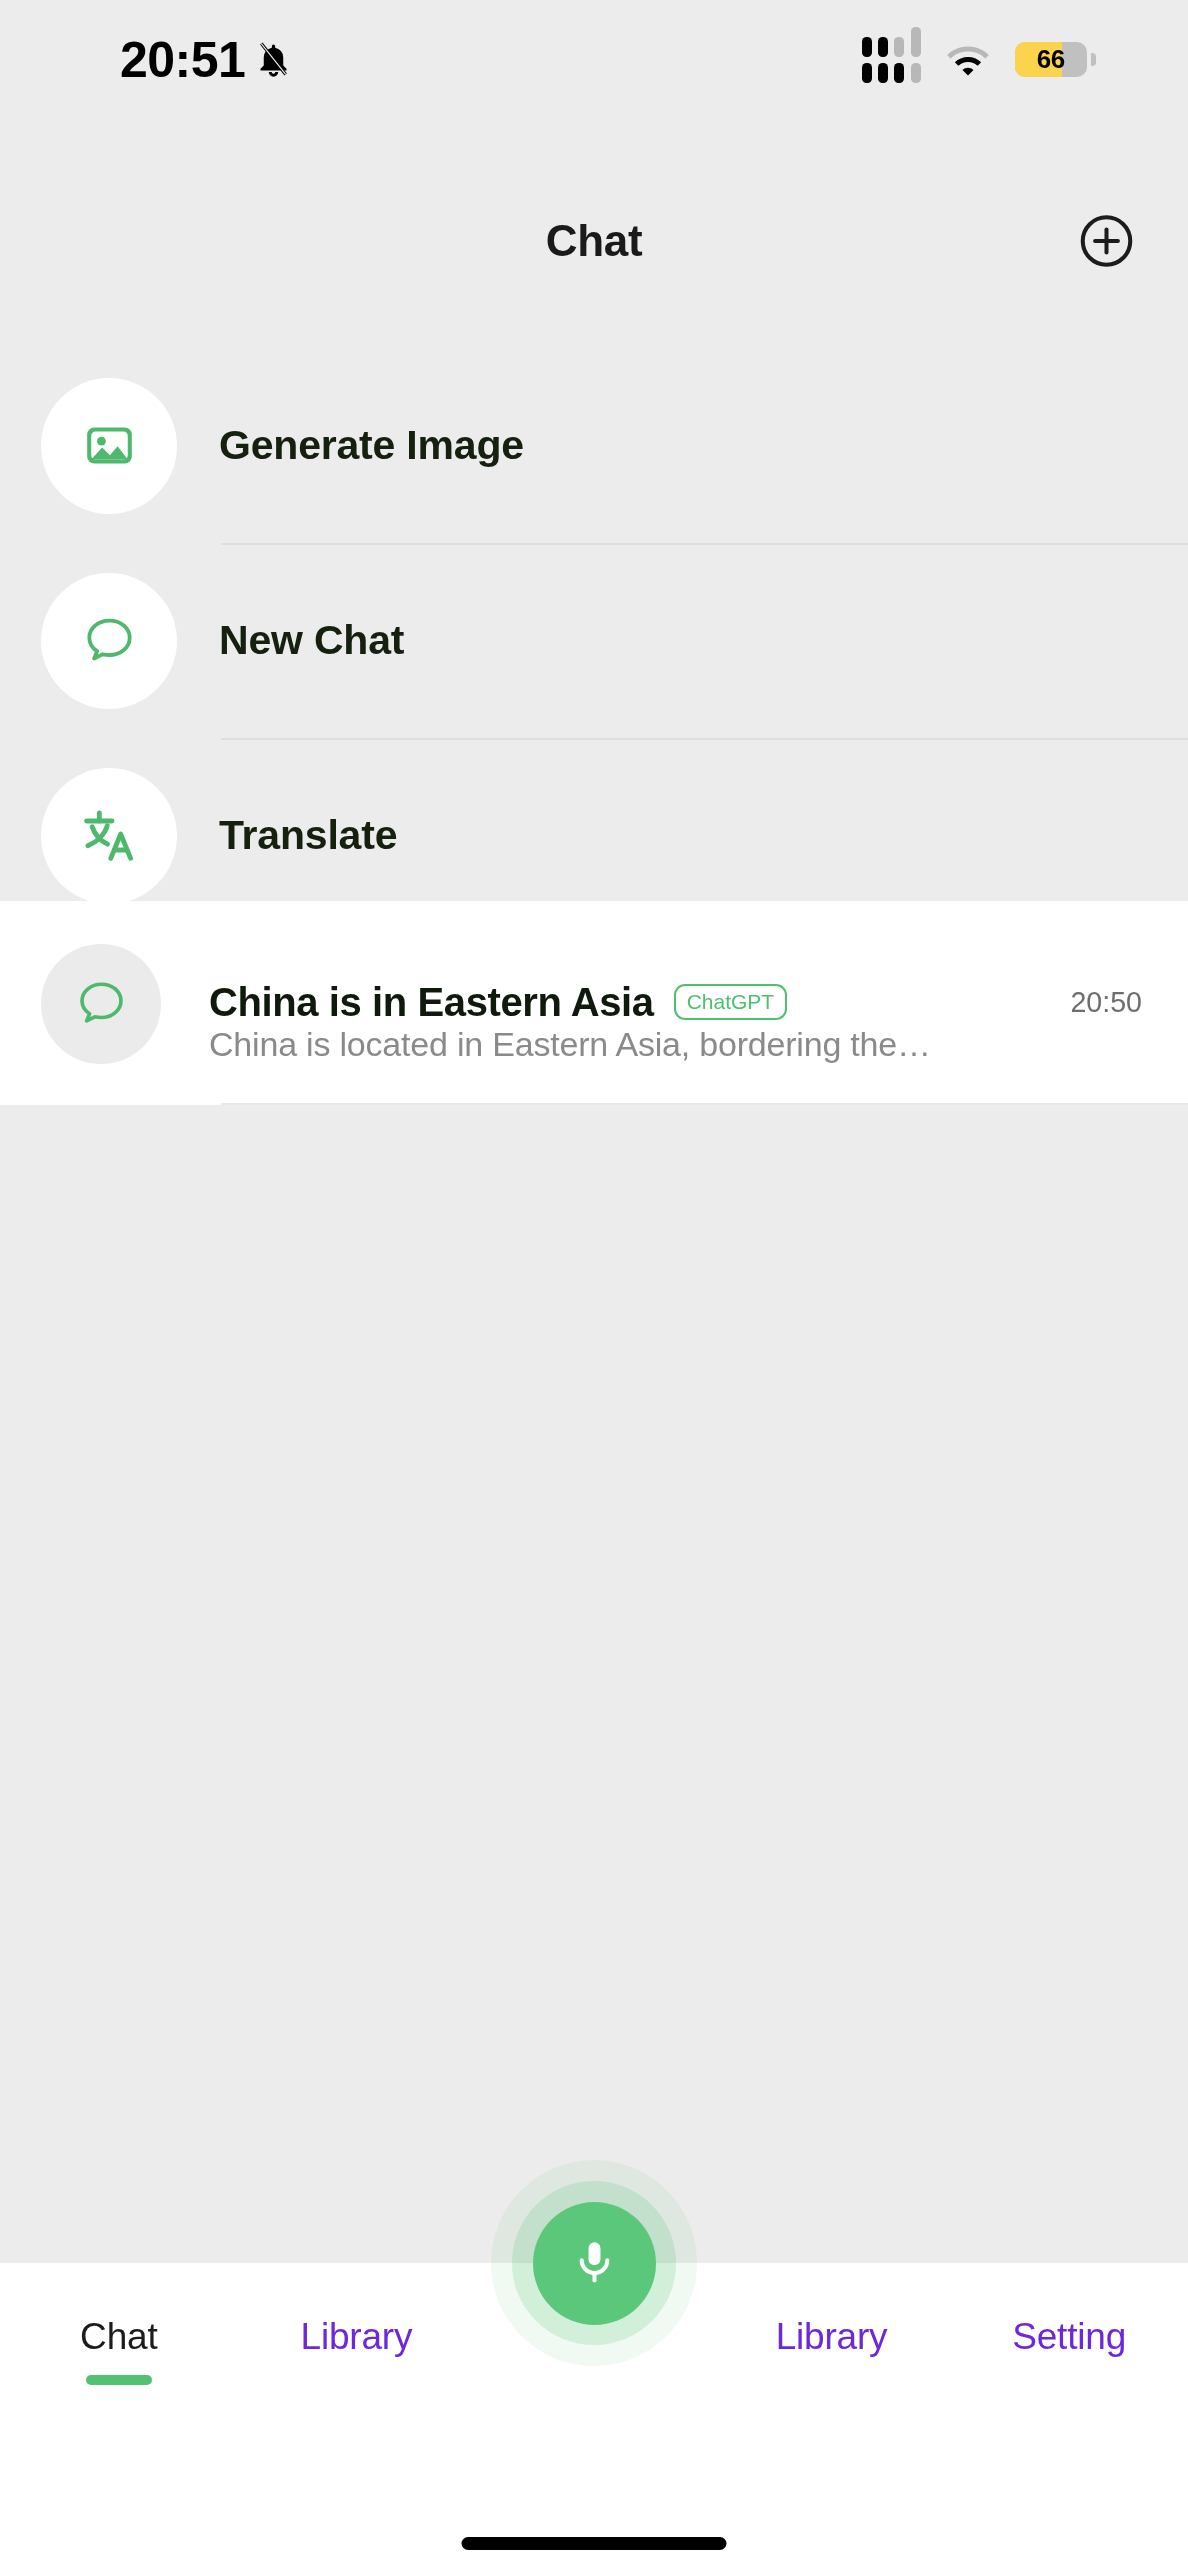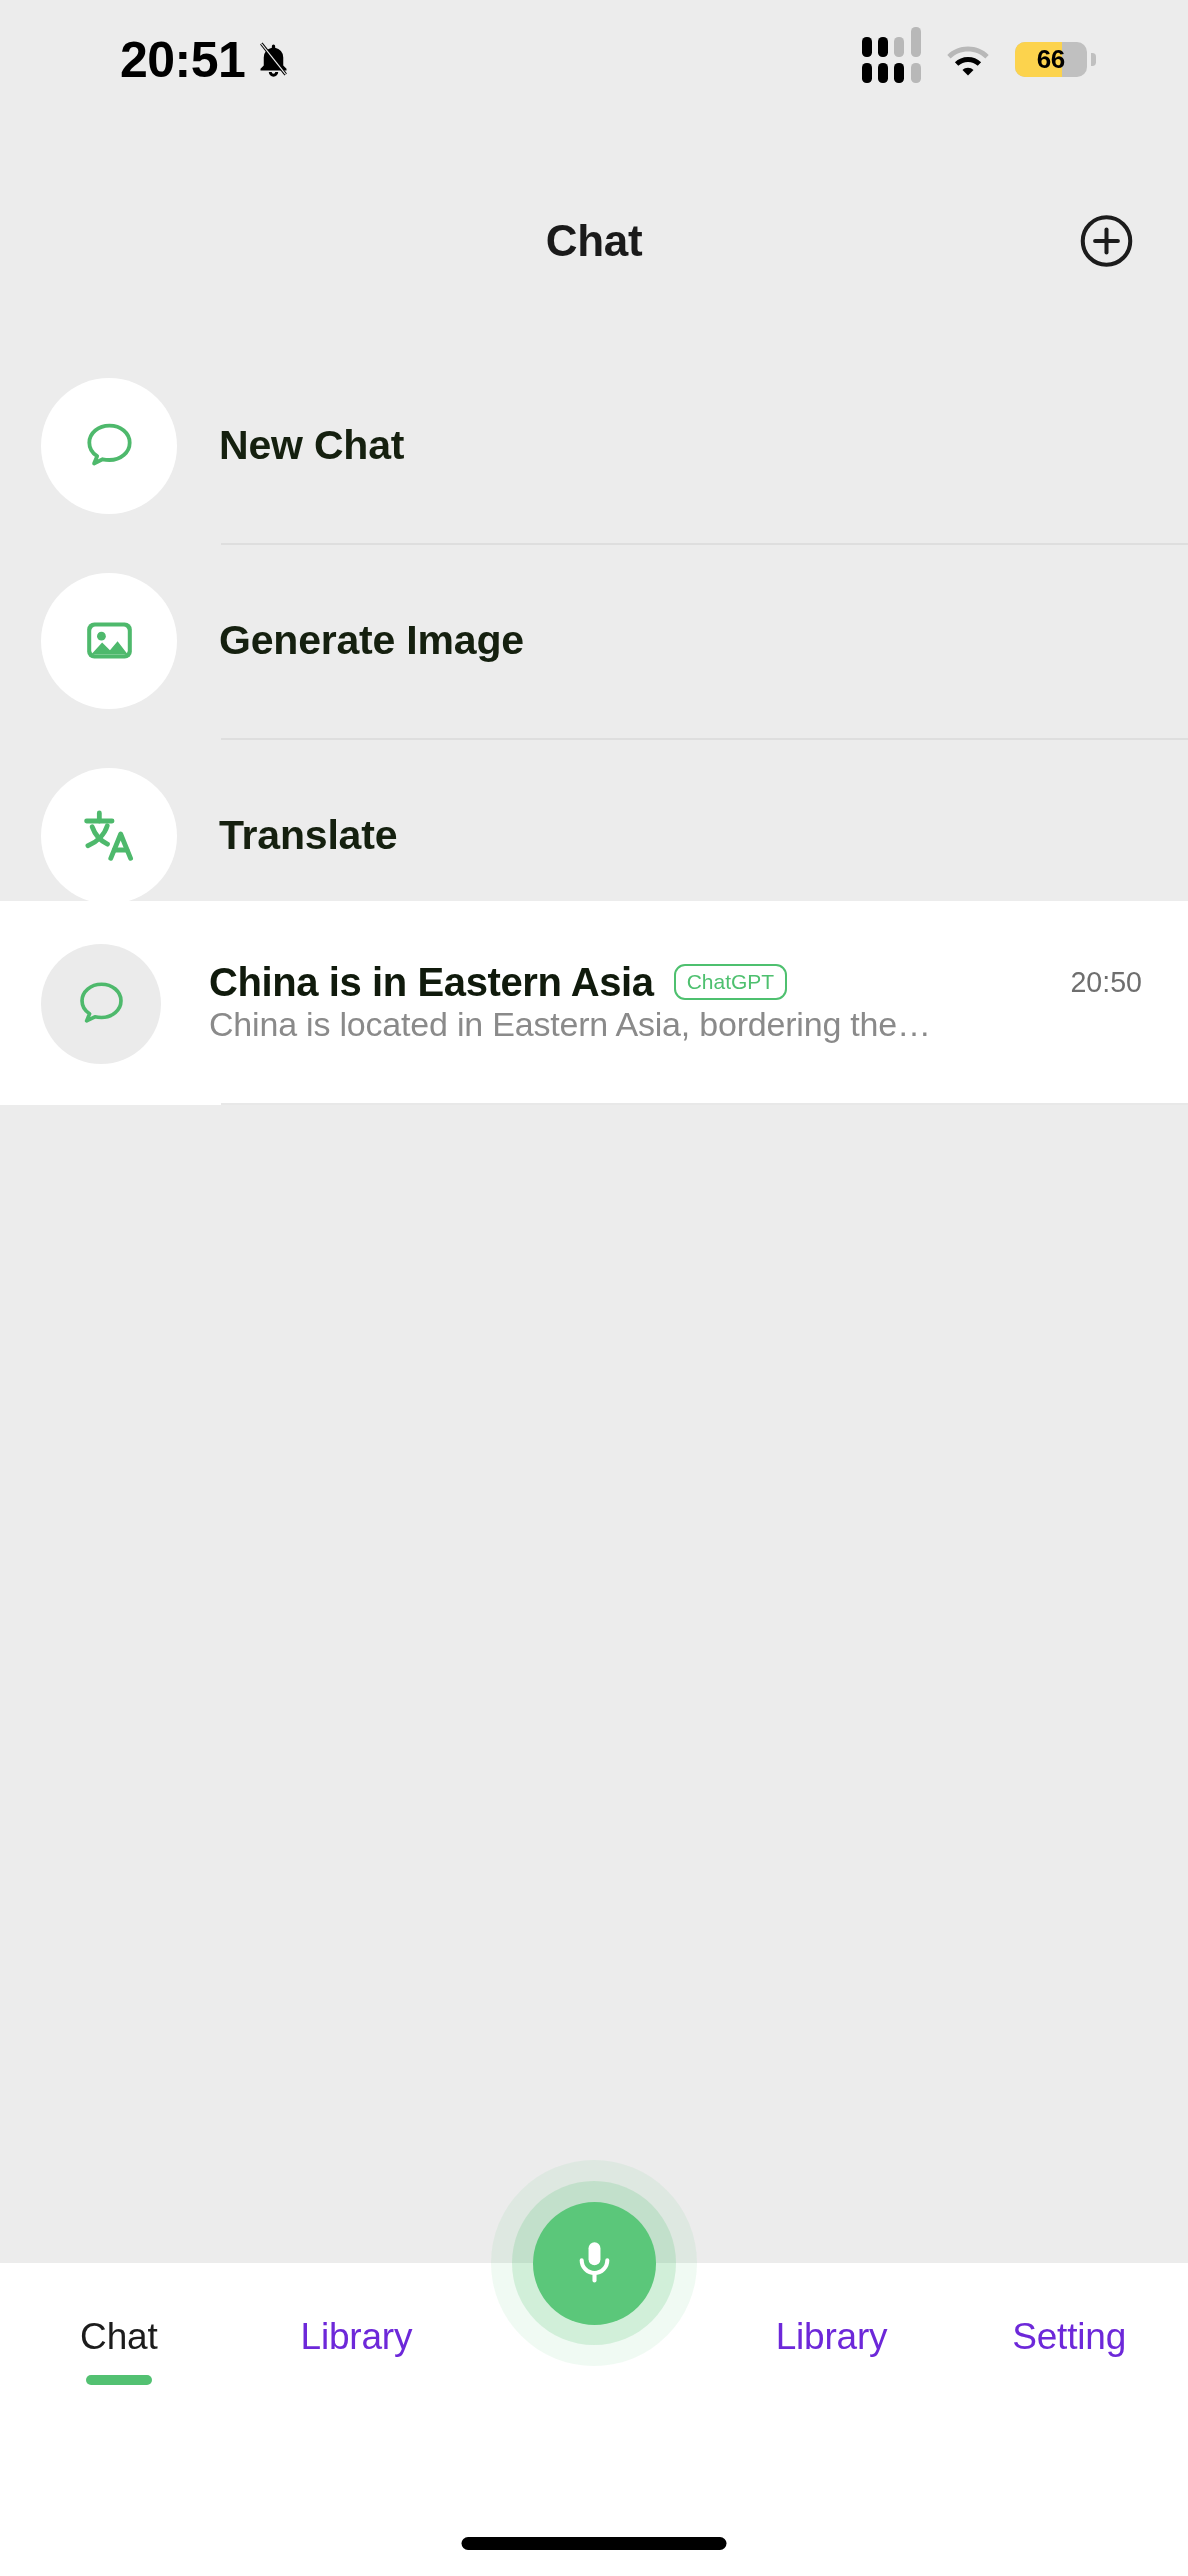--- a/index.html
+++ b/index.html
@@ -121,21 +121,21 @@
   }
 
   
   #chat-list {
     position:absolute; top:901px; left:0;
     width:1188px;
     background:#ffffff;
   }
   .chat-row {
     position:relative;
-    display:flex; align-items:center;
+    display:flex; align-items:flex-end;
     padding:39px 46px 41px 41px;
     cursor:pointer;
   }
   .chat-row::after {
     content:"";
     position:absolute; bottom:0; left:221px; right:0;
     height:1.8px; background:#e8e8e8;
   }
   .chat-avatar {
     width:120px; height:120px;
@@ -300,37 +300,37 @@
         <line x1="12" y1="7.2" x2="12" y2="16.8" stroke="#1c1c1c" stroke-width="1.7" stroke-linecap="round"></line>
         <line x1="7.2" y1="12" x2="16.8" y2="12" stroke="#1c1c1c" stroke-width="1.7" stroke-linecap="round"></line>
       </svg>
     </div>
   </div>
 
   <div id="action-list">
 
     <div class="action-row">
       <span class="action-icon-wrap">
-        <svg width="57" height="57" viewBox="0 0 24 24" fill="none">
-          <path d="M12 3.6c-4.7 0-8.5 3.2-8.5 7.2 0 2.3 1.3 4.4 3.3 5.7l-1.3 3.1 3.6-1.8c.9.2 1.9.3 2.9.3 4.7 0 8.5-3.2 8.5-7.3S16.7 3.6 12 3.6z" stroke="#4eb96c" stroke-width="1.6" stroke-linejoin="round"></path>
-        </svg>
-      </span>
-      <span class="action-label">New Chat</span>
-    </div>
-
-    <div class="action-row">
-      <span class="action-icon-wrap">
         <svg width="57" height="57" viewBox="0 0 24 24">
           <rect x="2.6" y="4.4" width="18.8" height="15.2" rx="3" fill="#4eb96c"></rect>
           <rect x="4.3" y="6.1" width="15.4" height="11.8" rx="1.8" fill="#fff"></rect>
           <circle cx="8.6" cy="10.2" r="1.85" fill="#4eb96c"></circle>
           <path d="M4.3 17.9l4.6-5.1 3.3 3.3 3.2-3.8 4.3 5.6z" fill="#4eb96c"></path>
         </svg>
       </span>
       <span class="action-label">Generate Image</span>
+    </div>
+
+    <div class="action-row">
+      <span class="action-icon-wrap">
+        <svg width="57" height="57" viewBox="0 0 24 24" fill="none">
+          <path d="M12 3.6c-4.7 0-8.5 3.2-8.5 7.2 0 2.3 1.3 4.4 3.3 5.7l-1.3 3.1 3.6-1.8c.9.2 1.9.3 2.9.3 4.7 0 8.5-3.2 8.5-7.3S16.7 3.6 12 3.6z" stroke="#4eb96c" stroke-width="1.6" stroke-linejoin="round"></path>
+        </svg>
+      </span>
+      <span class="action-label">New Chat</span>
     </div>
 
     <div class="action-row">
       <span class="action-icon-wrap">
         <svg width="61" height="61" viewBox="0 0 24 24">
           <g stroke="#4eb96c" stroke-width="1.9" fill="none" stroke-linecap="round">
             <line x1="3" y1="6.3" x2="13" y2="6.3"></line>
             <line x1="8" y1="3.1" x2="8" y2="6.3"></line>
             <path d="M11.1 8.2c-1 3.3-3.9 6.3-7.6 7.8"></path>
             <path d="M5.2 8.6c1 2.9 3.2 5.4 6 6.8"></path>

